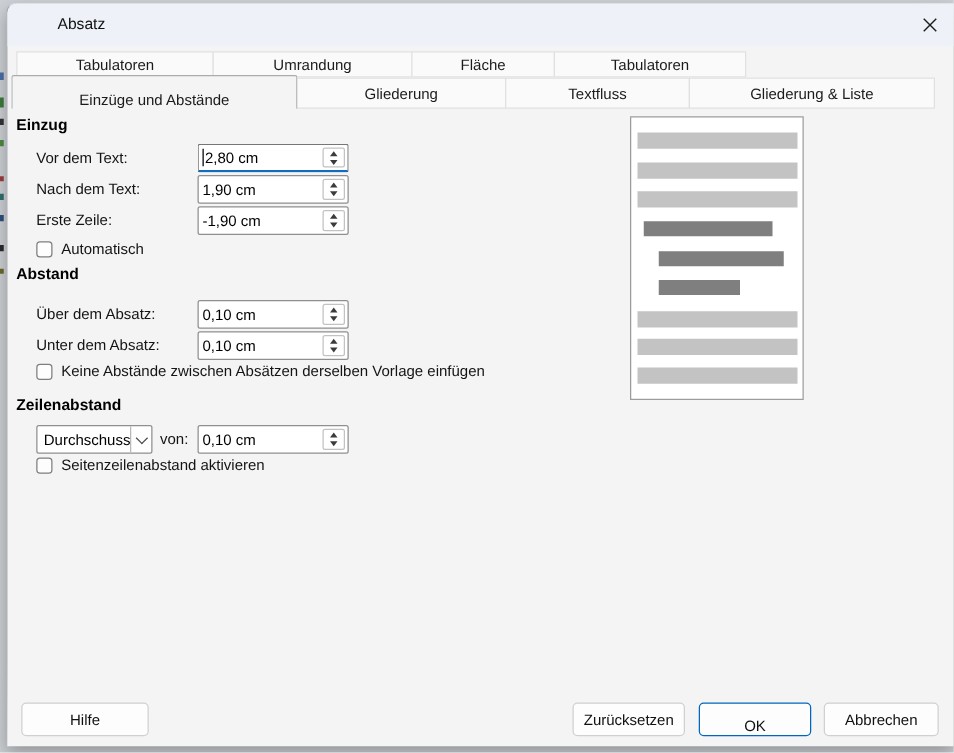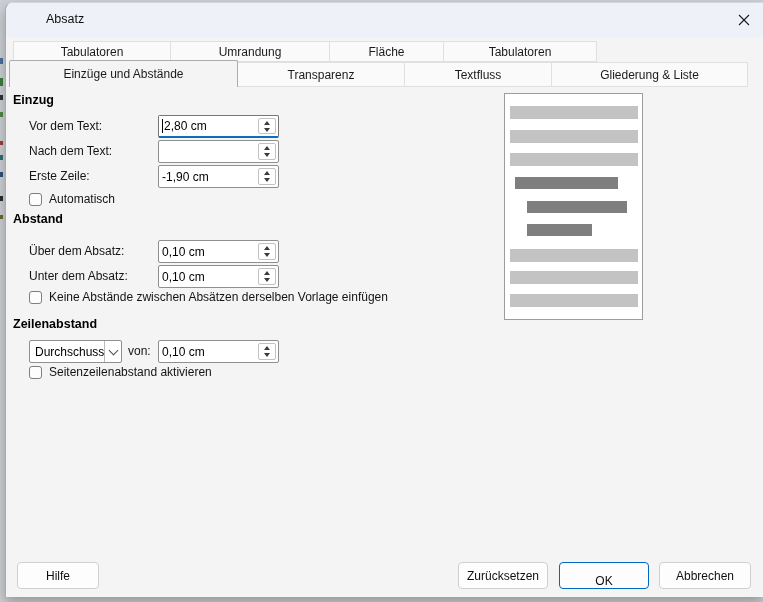--- a/index.html
+++ b/index.html
@@ -33,21 +33,21 @@
 
   .tabs1 { position:absolute; left:7px; top:38px; height:21px; display:flex; z-index:1; }
   .tabs2 { position:absolute; left:3px; top:59px; height:25px; display:flex; z-index:2; }
   .tab {
     box-sizing:border-box; background:#fafafa; border:1px solid #e0e0e0;
     display:flex; align-items:center; justify-content:center;
     font-size:12px; color:#1b1b1b; margin-right:-1px; cursor:pointer;
   }
   .tab.active {
     position:relative; top:-2px; height:27px; background:#f4f4f4;
-    border:1px solid #aaacae; border-bottom:none; border-radius:2px 2px 0 0; z-index:3;
+    border:1px solid #aaacae; border-bottom:none; border-radius:2px 2px 0 0; z-index:3;align-items:flex-end;
   }
 
   .section-h { position:absolute; left:7px; font-size:12.5px; font-weight:bold; color:#000; }
   .flabel { position:absolute; left:23px; height:23px; line-height:23px; font-size:12px; color:#141414; }
 
   .spinfield {
     position:absolute; left:152px; width:121px; height:23px; box-sizing:border-box;
     background:#ffffff; border:1px solid #8f8f8f; border-radius:2px;
   }
   .spinfield.focused { border-bottom:2px solid #0f6cbe; border-color:#767676; border-bottom-color:#0f6cbe; }
@@ -132,21 +132,21 @@
       <div class="tab" style="width:154px;">
           <span>Tabulatoren</span>
         </div>
     </div>
 
     <div class="tabs2">
       <div class="tab active" style="width:229px;">
           <span>Einzüge und Abstände</span>
         </div>
       <div class="tab" style="width:168px;">
-          <span>Transparenz</span>
+          <span>Gliederung</span>
         </div>
       <div class="tab" style="width:148px;">
           <span>Textfluss</span>
         </div>
       <div class="tab" style="width:197px;">
           <span>Gliederung &amp; Liste</span>
         </div>
     </div>
 
     <div class="section-h" style="top:90px;">Einzug</div>
@@ -162,20 +162,23 @@
             <div class="tri-up"></div>
           </div>
         <div class="spin-btn">
             <div class="tri-down"></div>
           </div>
       </div>
     </div>
 
     <div class="flabel" style="top:137px;">Nach dem Text:</div>
     <div class="spinfield" style="top:137px;">
+      <div class="sf-text">
+          <span>1,90 cm</span>
+        </div>
       <div class="sf-spin">
         <div class="spin-btn">
             <div class="tri-up"></div>
           </div>
         <div class="spin-btn">
             <div class="tri-down"></div>
           </div>
       </div>
     </div>
 
@@ -269,21 +272,21 @@
         <div class="pbar light" style="left: 5px; top: 36px; width: 128px; height: 13px;"></div>
         <div class="pbar light" style="left: 5px; top: 59px; width: 128px; height: 13px;"></div>
         <div class="pbar dark" style="left: 10px; top: 83px; width: 103px; height: 12px;"></div>
         <div class="pbar dark" style="left: 22px; top: 107px; width: 100px; height: 12px;"></div>
         <div class="pbar dark" style="left: 22px; top: 130px; width: 65px; height: 12px;"></div>
         <div class="pbar light" style="left: 5px; top: 155px; width: 128px; height: 13px;"></div>
         <div class="pbar light" style="left: 5px; top: 177px; width: 128px; height: 13px;"></div>
         <div class="pbar light" style="left: 5px; top: 200px; width: 128px; height: 13px;"></div>
       </div>
 
-    <div class="btn" style="left:11px; width:82px;">
+    <div class="btn" style="left:11px; width:102px;">
         <span>Hilfe</span>
       </div>
     <div class="btn" style="left:452px; width:90px;">
         <span>Zurücksetzen</span>
       </div>
     <div class="btn default" style="left:553px; width:90px;">
         <span>OK</span>
       </div>
     <div class="btn" style="left:653px; width:92px;">
         <span>Abbrechen</span>

